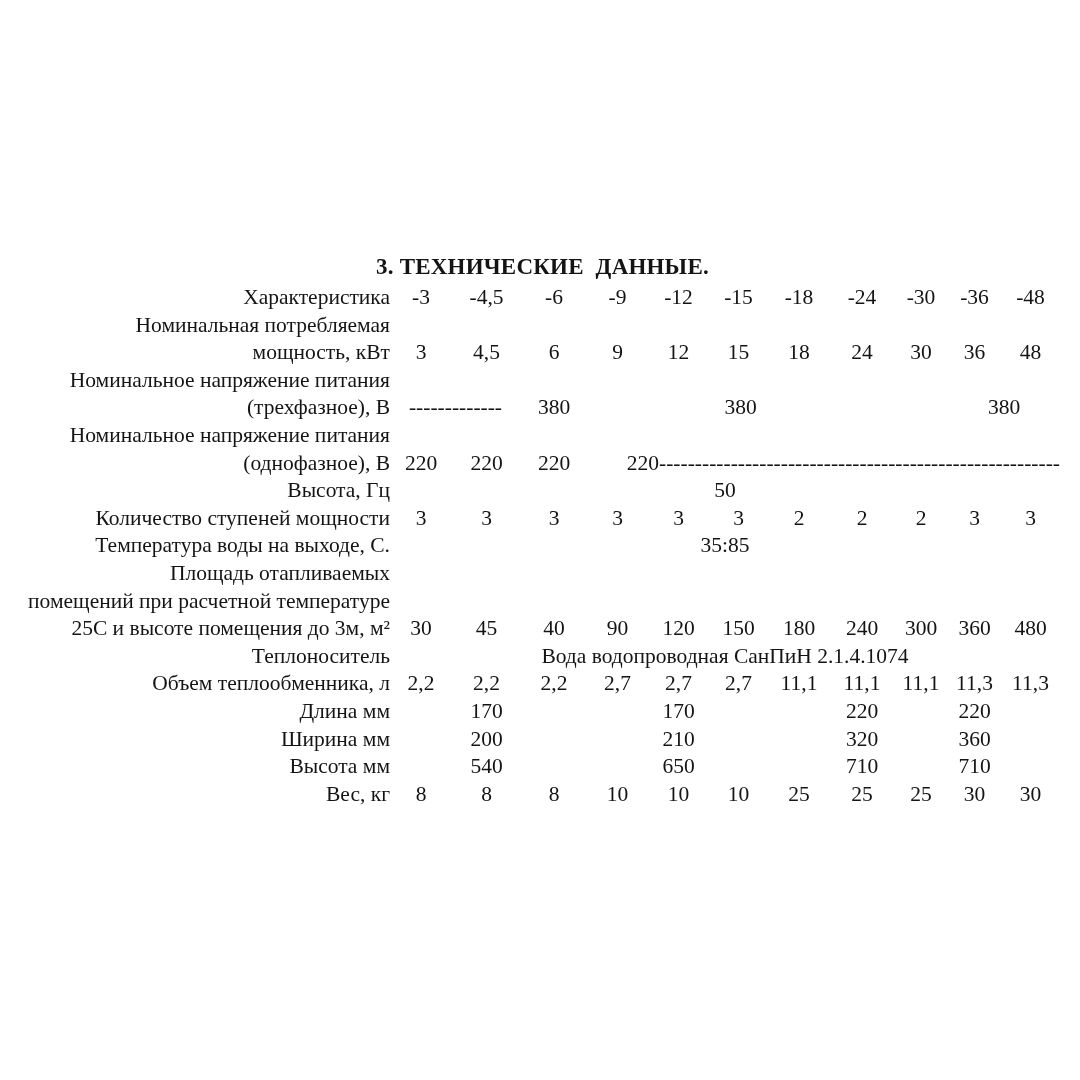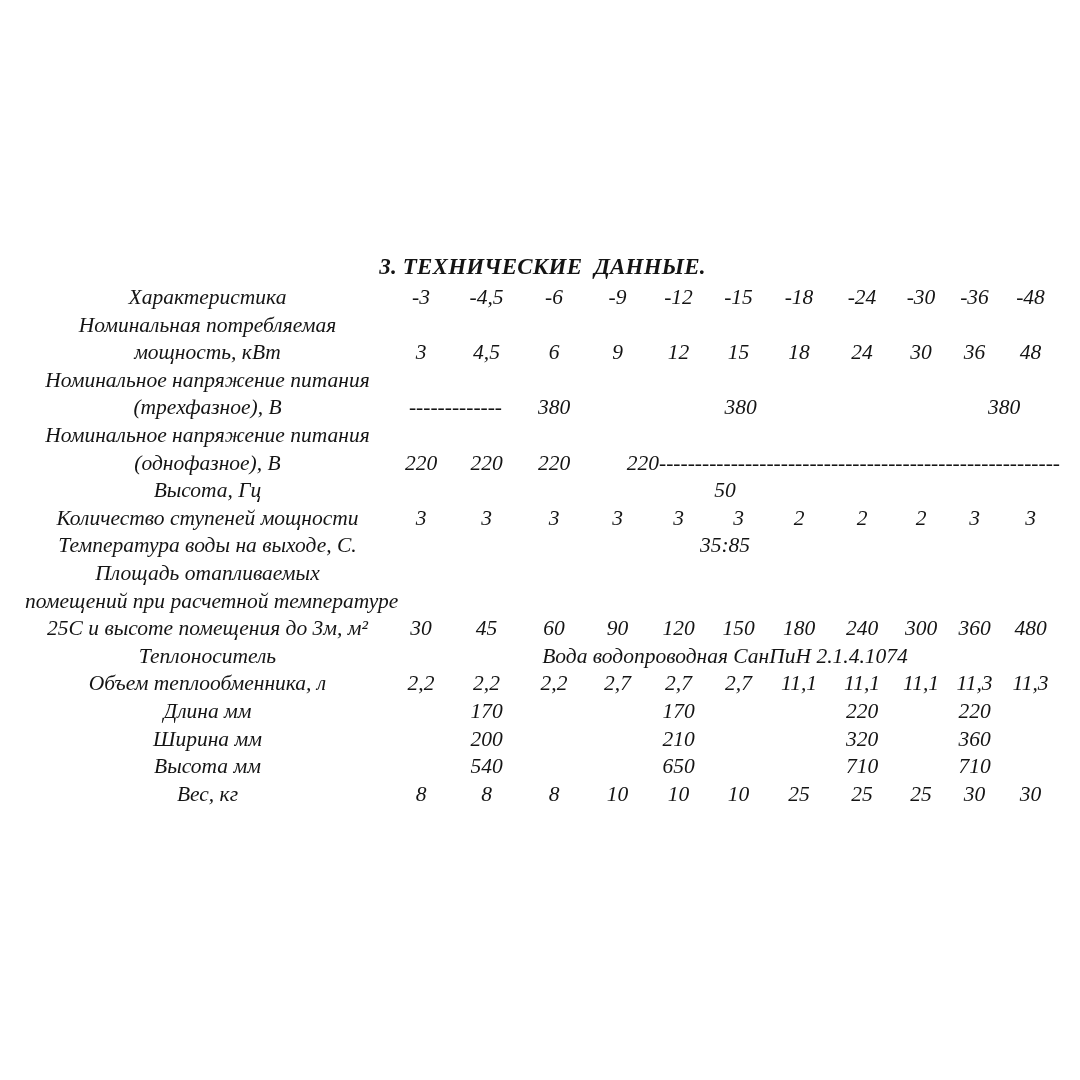--- a/index.html
+++ b/index.html
@@ -9,21 +9,20 @@
   }
   body {
     width: 1080px;
     height: 1080px;
     overflow: hidden;
     font-family: "Liberation Serif", serif;
     color: #141414;
   }
   .page {
     padding-top: 252px;
-    font-style: italic;
   }
   .title {
     margin: 0 0 0 25px;
     width: 1035px;
     text-align: center;
     font-size: 23px;
     font-weight: bold;
     line-height: 30px;
     letter-spacing: 0.2px;
   }
@@ -35,21 +34,21 @@
     width: 1035px;
   }
   table.tech td {
     padding: 0;
     font-size: 21.5px;
     line-height: 27.6px;
     vertical-align: bottom;
   }
   td.lbl {
     white-space: pre;
-    text-align: center;
+    text-align: right;
     overflow: visible;
   }
   td.val {
     text-align: center;
     white-space: nowrap;
   }
   td.tail {
     text-align: right;
     white-space: nowrap;
     overflow: hidden;
@@ -154,21 +153,21 @@
       <td class="lbl">Температура воды на выходе, С.</td>
       <td class="val" colspan="11">35:85</td>
     </tr>
 
     <tr>
       <td class="lbl">Площадь отапливаемых
 помещений при расчетной температуре
 25С и высоте помещения до 3м, м²</td>
       <td class="val">30</td>
       <td class="val">45</td>
-      <td class="val">60</td>
+      <td class="val">40</td>
       <td class="val">90</td>
       <td class="val">120</td>
       <td class="val">150</td>
       <td class="val">180</td>
       <td class="val">240</td>
       <td class="val">300</td>
       <td class="val">360</td>
       <td class="val">480</td>
     </tr>
 

